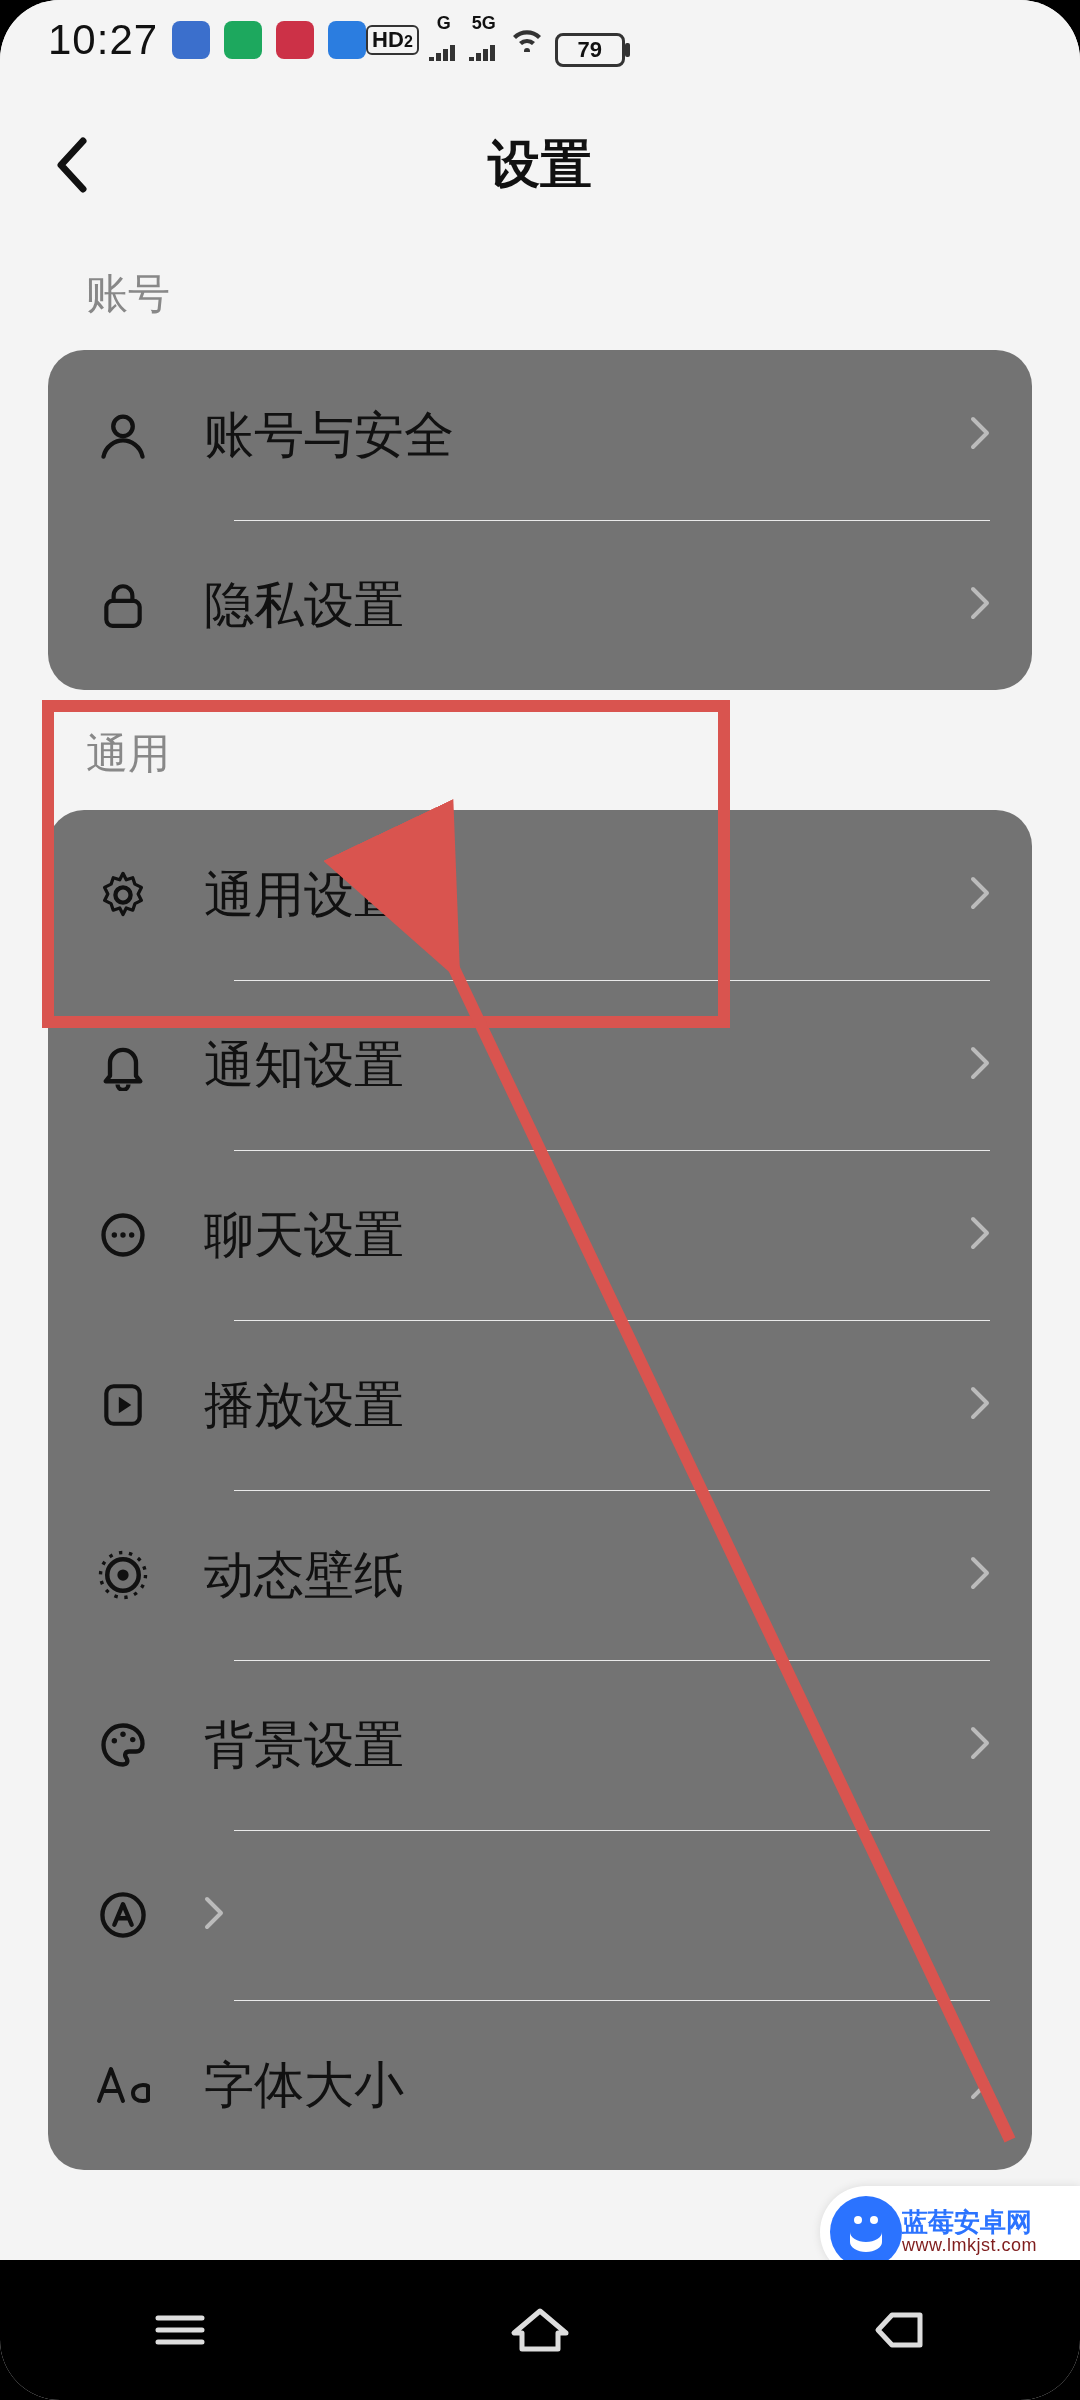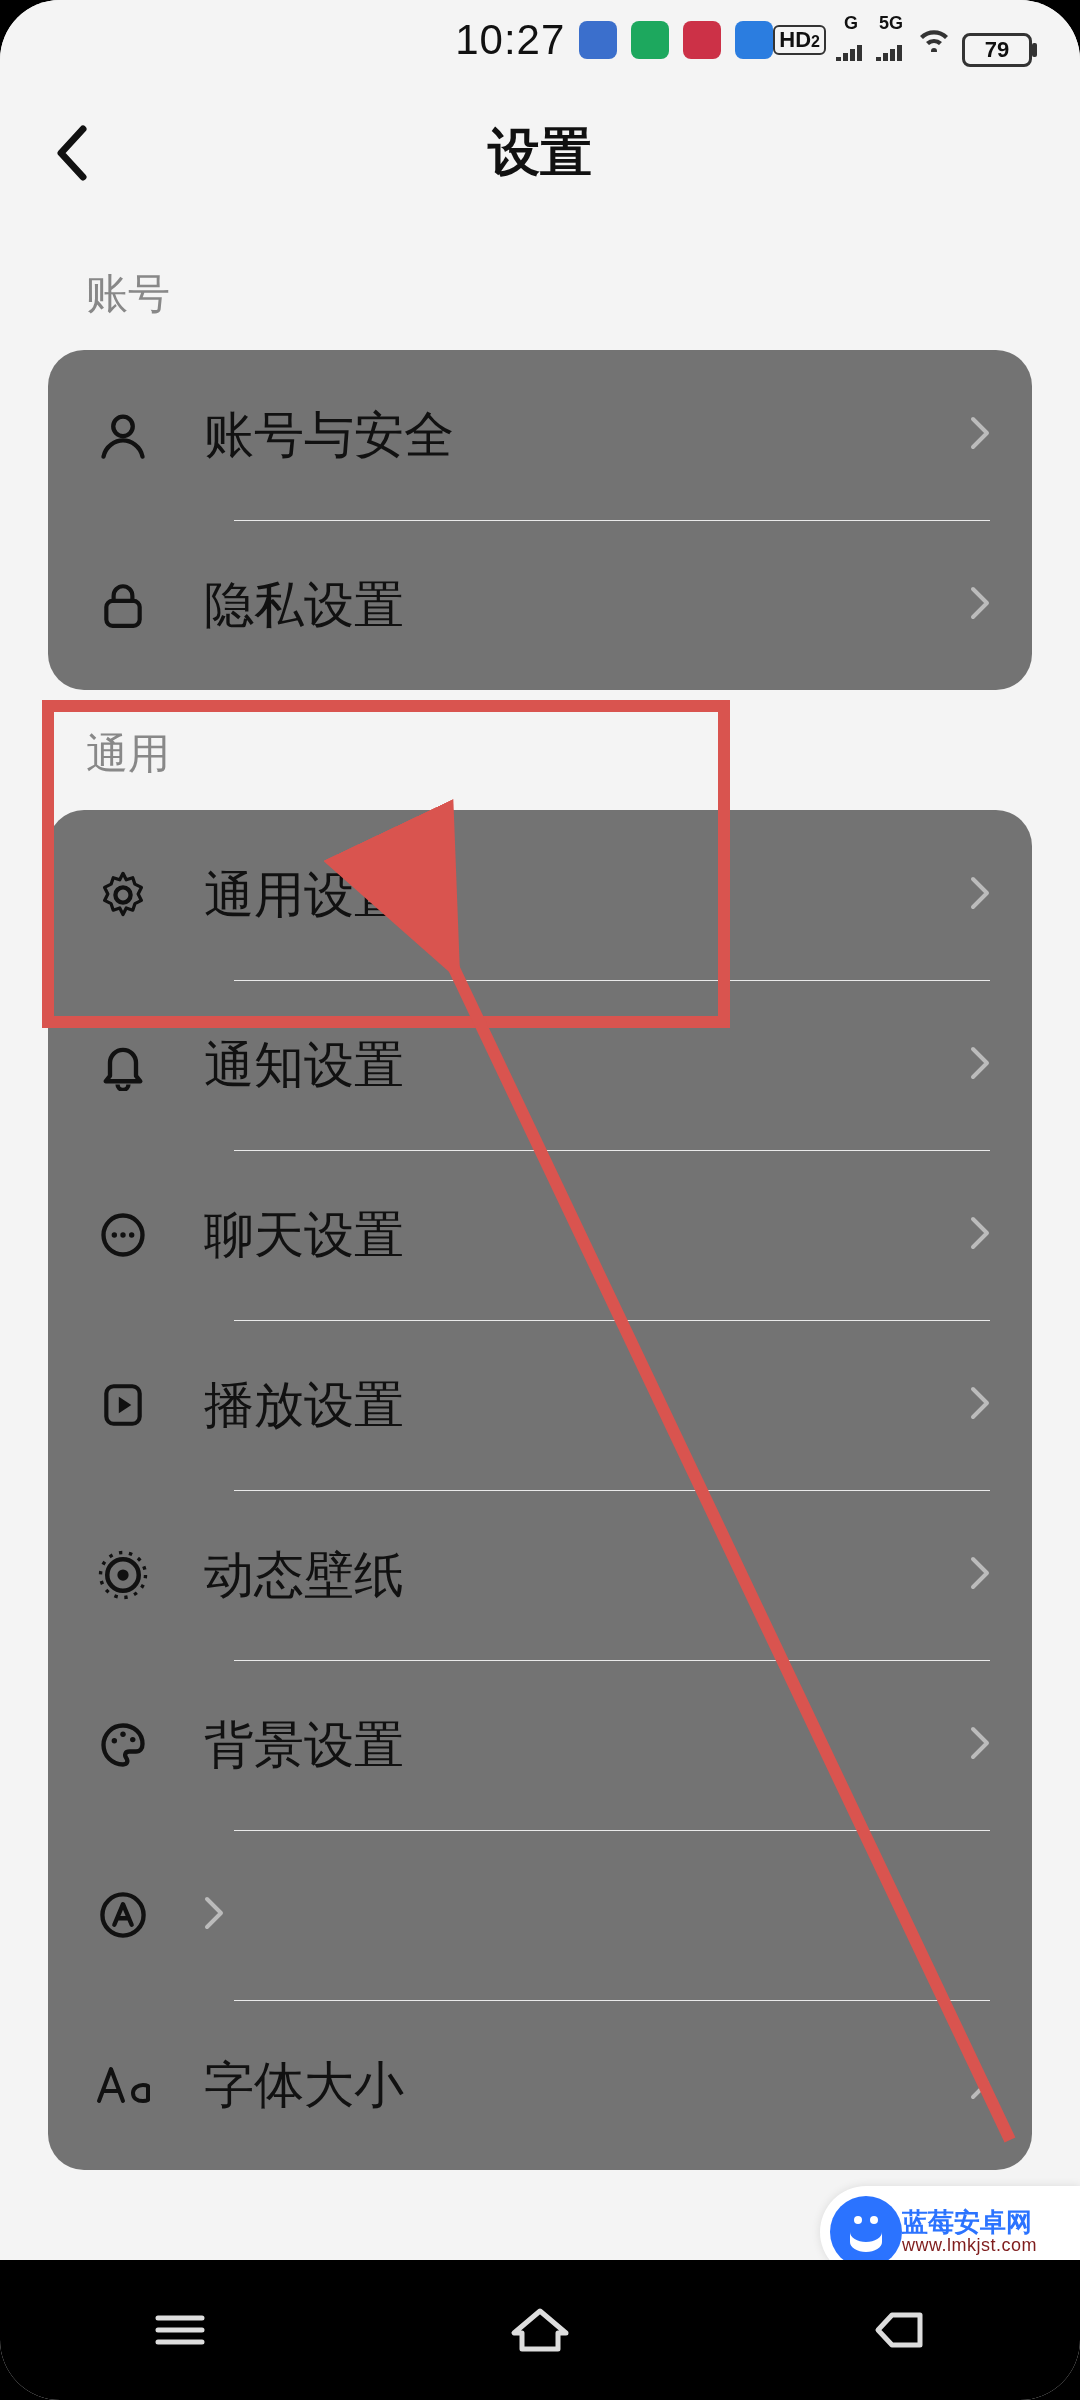--- a/index.html
+++ b/index.html
@@ -14,21 +14,21 @@
       position: relative;
       width: 1080px; height: 2400px;
       background: #f4f4f4;
       border-radius: 60px;
       overflow: hidden;
     }
     
     .status-bar {
       position: absolute; top: 0; left: 0; right: 0;
       height: 80px;
-      display: flex; align-items: center; justify-content: flex-end;
+      display: flex; align-items: center; justify-content: flex-start;
       padding: 0 48px;
       font-size: 34px; font-weight: 600;
       color: #111;
       background: #f4f4f4;
     }
     .status-left { display: flex; align-items: center; gap: 14px; }
     .status-right { display: flex; align-items: center; gap: 10px; }
     .status-time { font-size: 42px; font-weight: 500; letter-spacing: 1px; }
     .mini-icon {
       width: 38px; height: 38px; border-radius: 8px;
@@ -47,21 +47,21 @@
       position: relative;
       display: flex; align-items: center; justify-content: center;
       font-size: 22px; font-weight: 700; margin-top: 20px;
     }
     .battery-shell::after {
       content:""; position:absolute; right:-8px; top:50%; transform:translateY(-50%);
       width:5px; height:14px; background:#333; border-radius:2px;
     }
     
     .header {
-      position: absolute; top: 88px; left: 0; right: 0;
+      position: absolute; top: 100px; left: 0; right: 0;
       height: 130px;
       display: flex; align-items: center; justify-content: center;
     }
     .back-btn {
       position: absolute; left: 36px; top: 50%; transform: translateY(-50%);
       width: 70px; height: 70px;
       display: flex; align-items: center; justify-content: center;
     }
     .page-title { font-size: 52px; font-weight: 700; color:#111; }
     

